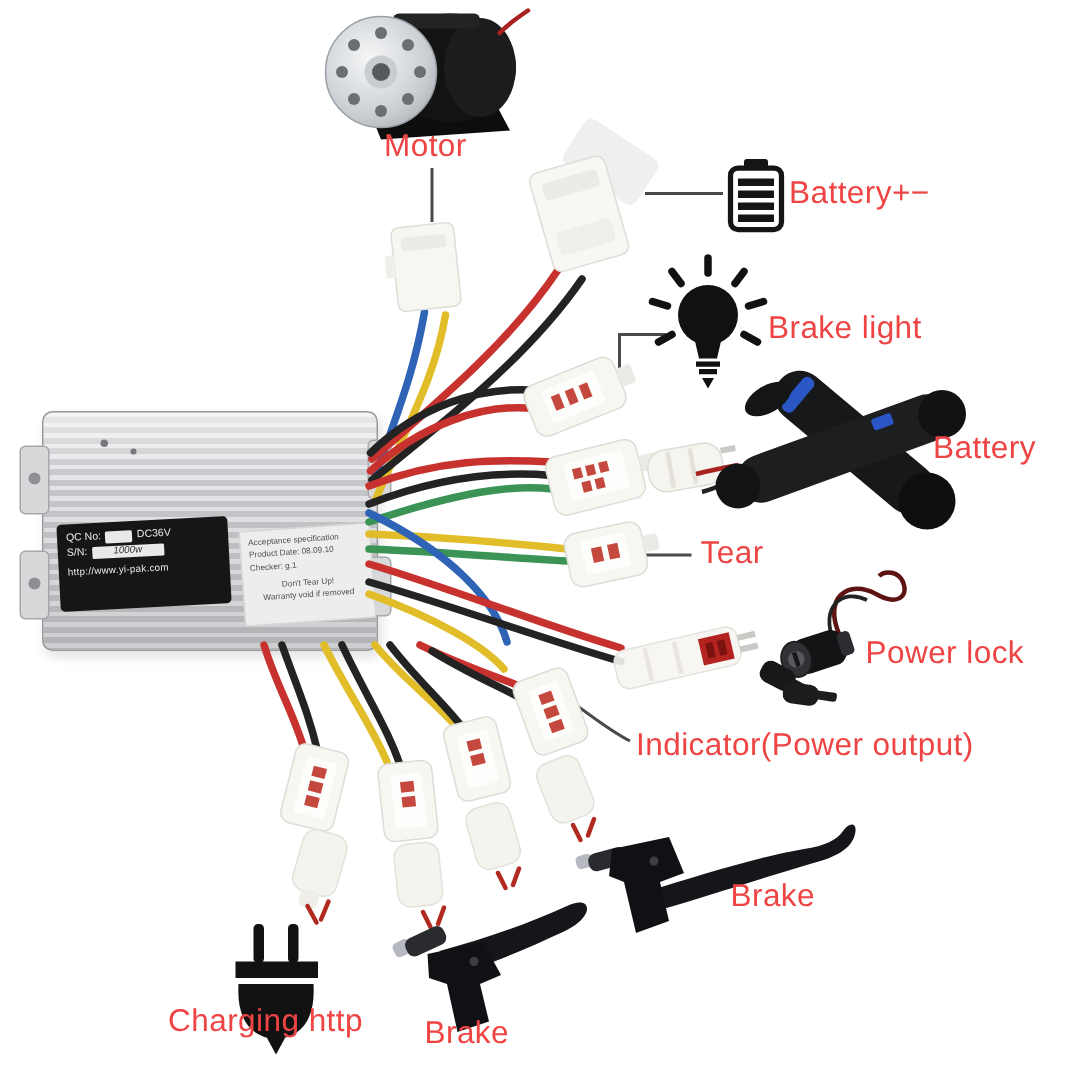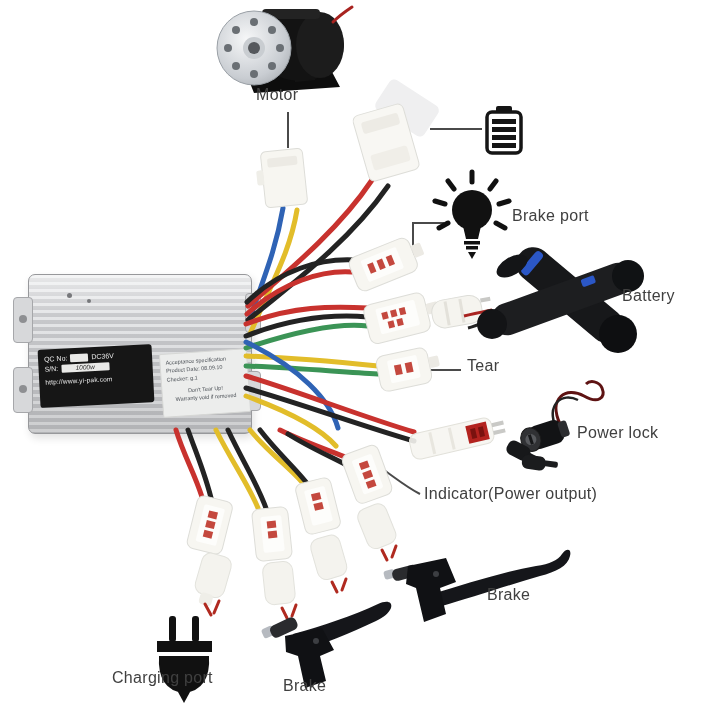--- a/index.html
+++ b/index.html
@@ -26,21 +26,21 @@
   .lab-black .row{display:flex;align-items:center;gap:3px;white-space:nowrap;}
   .lab-black .box{display:inline-block;background:#e9e9e7;color:#2a2a2a;min-width:14px;height:8px;
     font-size:6.5px;line-height:8px;text-align:center;padding:0 2px;border-radius:1px;font-style:italic;}
   .lab-black .url{margin-top:3px;font-size:6.5px;letter-spacing:.2px;}
   .lab-white{position:absolute;left:132px;top:76px;width:88px;height:64px;background:#ecedec;
     border:1px solid #d6d7d5;border-radius:2px;transform:rotate(-4deg);color:#4c5157;
     font-size:5.5px;line-height:1.5;padding:4px 5px;box-sizing:border-box;}
   .lab-white .c{text-align:center;}
   .lab-white .gap{height:4px;}
   
-  .lbl{position:absolute;z-index:3;font-size:16px;color:#404040;letter-spacing:.3px;white-space:nowrap;}
+  .lbl{position:absolute;z-index:3;font-size:21px;color:#ef4444;letter-spacing:.3px;white-space:nowrap;}
   svg.art{position:absolute;left:0;top:0;z-index:2;}
 </style>
 </head>
 <body>
 
 <div class="stage">
 
   <div class="wedge"></div>
 
   <div class="controller">
@@ -352,22 +352,23 @@
         <rect x="384" y="565" width="11" height="9" rx="3" fill="#b6bac0"></rect>
         <rect x="392" y="566" width="26" height="12" rx="5" fill="#2a2b2e"></rect>
       </g>
       <path d="M432,594 C466,584 502,572 536,566 C550,564 558,560 562,554 C566,548 572,548 570,556 C568,566 556,572 540,576 C506,586 470,598 442,606 Z" fill="#15161a"></path>
       <path d="M408,566 L446,558 L456,582 L440,588 L446,614 L424,622 L416,588 L406,584 Z" fill="#101114"></path>
       <circle cx="436" cy="574" r="3" fill="#3c3e42"></circle>
     </g>
   </svg>
 
   <div class="lbl" style="left:256px;top:86px">Motor</div>
-  <div class="lbl" style="left:512px;top:207px">Brake port</div>
+  <div class="lbl" style="left:526px;top:117px">Battery+−</div>
+  <div class="lbl" style="left:512px;top:207px">Brake light</div>
   <div class="lbl" style="left:622px;top:287px">Battery</div>
   <div class="lbl" style="left:467px;top:357px">Tear</div>
   <div class="lbl" style="left:577px;top:424px">Power lock</div>
   <div class="lbl" style="left:424px;top:485px">Indicator(Power output)</div>
   <div class="lbl" style="left:487px;top:586px">Brake</div>
   <div class="lbl" style="left:283px;top:677px">Brake</div>
-  <div class="lbl" style="left:112px;top:669px">Charging port</div>
+  <div class="lbl" style="left:112px;top:669px">Charging http</div>
 
 </div>
 
 </body></html>

